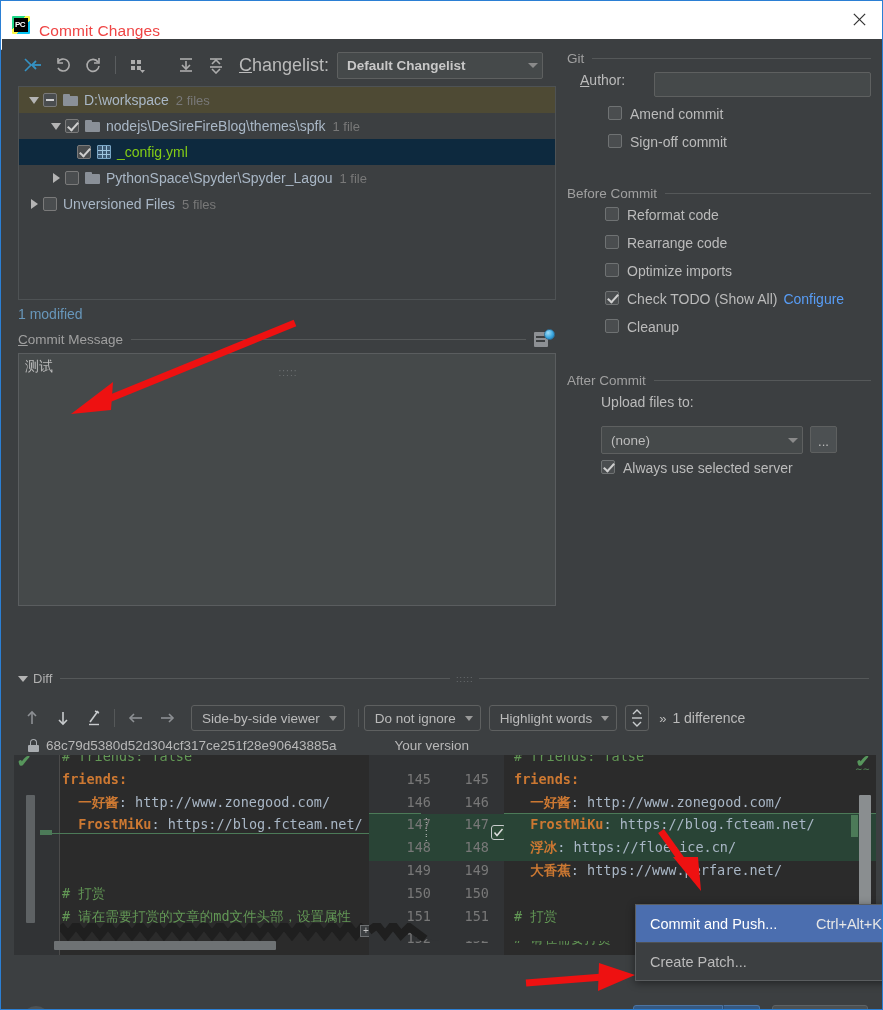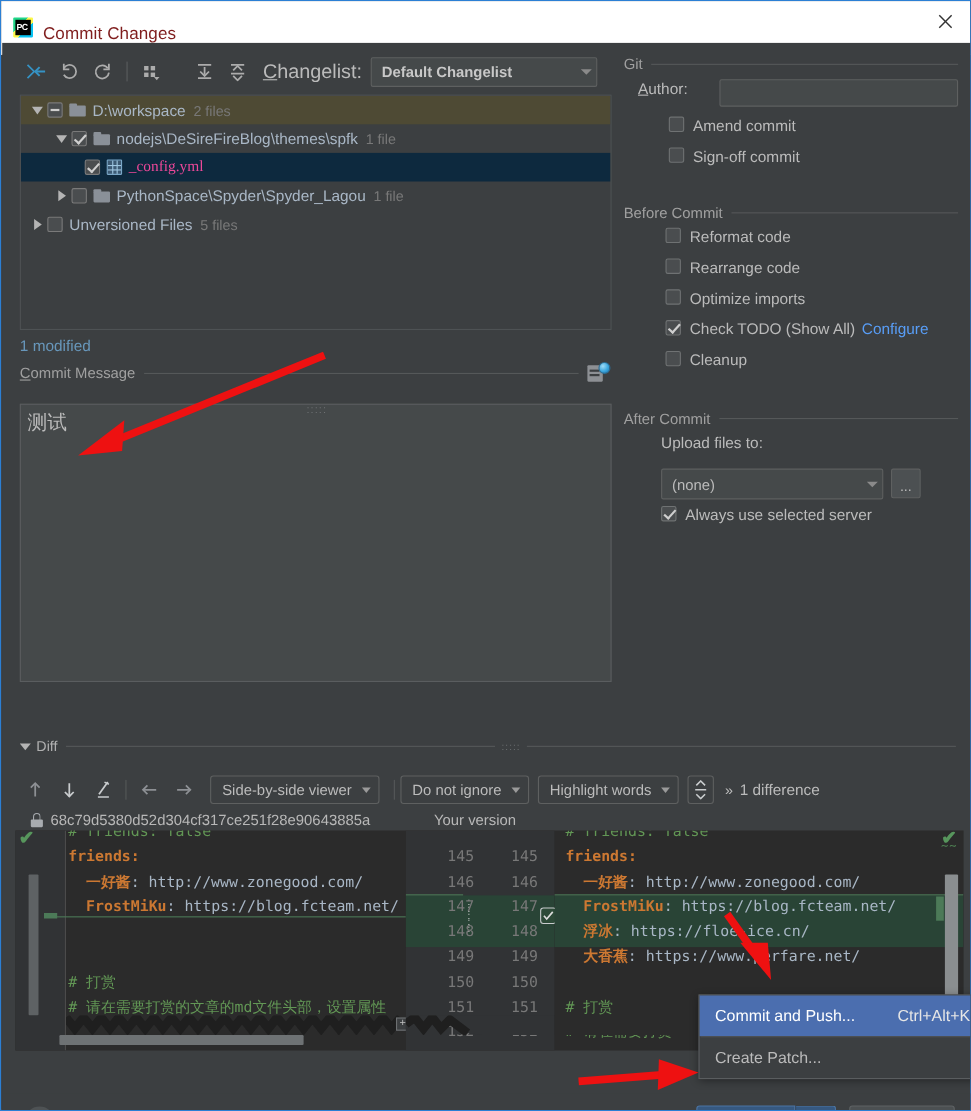--- a/index.html
+++ b/index.html
@@ -26,21 +26,21 @@
   .pc-icon {
     width: 18px; height: 18px; margin-left: 11px; margin-right: 9px;
     position: relative; flex: 0 0 auto;
   }
   .pc-icon .g1 { position:absolute; left:0; top:0; width:18px; height:18px;
     background: linear-gradient(135deg,#21d789 0%,#21d789 38%,#fcf84a 38%,#fcf84a 62%,#07c3f2 62%); border-radius:1px;}
   .pc-icon .g2 { position:absolute; left:2px; top:2px; width:14px; height:14px; background:#000; }
   .pc-icon .g3 { position:absolute; left:3px; top:4px; font-size:8px; color:#fff; font-weight:bold;
     font-family:"Liberation Sans",sans-serif; letter-spacing:-0.5px; line-height:10px;}
   .title-text {
-    font-size: 15.5px; color: #7f1d1d; font-weight: 400; letter-spacing: 0.1px; margin-top: 12px;
+    font-size: 15.5px; color: #ef4444; font-weight: 400; letter-spacing: 0.1px; margin-top: 12px;
   }
   .titlebar-close {
     position: absolute; right: 0; top: 0; width: 46px; height: 37px;
     display: flex; align-items: center; justify-content: center; cursor: pointer;
   }
   .titlebar-close svg { width: 15px; height: 15px; }
 
   
   .body-area {
     position: absolute; left: 1px; top: 38px; width: 881px; height: 971px;
@@ -97,39 +97,39 @@
     content:""; position:absolute; left:2px; top:5px; width:8px; height:2px; background:#cfcfcf;
   }
   .folder-ico { width: 15px; height: 12px; margin-right: 6px; flex:0 0 auto; position: relative; }
   .folder-ico .fb { position:absolute; left:0; bottom:0; width:15px; height:10px; background:#8a9098; border-radius:1px; }
   .folder-ico .ft { position:absolute; left:0; top:0; width:7px; height:3px; background:#8a9098; border-radius:1px 1px 0 0; }
   .yml-ico { width: 14px; height: 14px; margin-right: 6px; flex:0 0 auto;
     background: #3c5a74; border:1px solid #7aa7c7; border-radius:1px; position:relative;}
   .yml-ico::before { content:""; position:absolute; left:0; top:4px; width:12px; height:1px; background:#9fc6e0; box-shadow:0 4px 0 #9fc6e0;}
   .yml-ico::after  { content:""; position:absolute; left:4px; top:0; width:1px; height:12px; background:#9fc6e0; box-shadow:4px 0 0 #9fc6e0;}
   .tree-cnt { color: #787878; margin-left: 7px; font-size: 13px; }
-  .tree-name.sel { color: #ec4899; font-family: Liberation Serif, serif; }
+  .tree-name.sel { color: #84cc16; }
 
   .modified-line { width: 538px; color: #6897bb; font-size: 14px; padding-top: 6px; }
 
   .splitter-dots { position:absolute; left:275px; top:328px; width:22px; height:8px;
      color:#6e7173; font-size:10px; letter-spacing:1px; text-align:center; cursor: row-resize;}
 
   .section-title { display:flex; align-items:center; margin-top: 7px; }
   .section-title .lbl { font-size: 13.5px; color: #a0a0a0; padding-right: 8px; white-space: nowrap; }
   .section-title .ln { flex: 1 1 auto; height:1px; background:#555859; }
   .msg-ico { width: 22px; height: 20px; margin-left: 8px; position: relative; flex:0 0 auto; cursor:pointer;}
   .msg-ico .pg { position:absolute; left:0; top:3px; width:14px; height:15px; background:#8d9094; border-radius:1px;}
   .msg-ico .pg::after{content:"";position:absolute;left:2px;top:4px;width:9px;height:2px;background:#3c3f41;box-shadow:0 4px 0 #3c3f41;}
   .msg-ico .cl { position:absolute; right:1px; top:0px; width:11px; height:11px; border-radius:50%;
      background:radial-gradient(circle at 35% 32%, #9fdcf7 0%, #3ba7de 55%, #1a6fa8 100%); border:1px solid #2e6e95;}
 
   .msg-box {
     width: 538px; height: 253px; background: #45494a; border:1px solid #5a5d5f;
-    margin-top: 18px; color:#bbbbbb; font-size: 18px; padding: 4px 6px; cursor: text;
+    margin-top: 4px; color:#bbbbbb; font-size: 14px; padding: 4px 6px; cursor: text;
     font-family:"Liberation Sans",sans-serif;
   }
 
   
   .right-col { position: absolute; left: 565px; top: 12px; width: 304px; }
   .grp { display:flex; align-items:center; margin-bottom: 6px; }
   .grp .lbl { font-size:13.5px; color:#a0a0a0; padding-right: 8px; white-space: nowrap;}
   .grp .ln { flex:1 1 auto; height:1px; background:#555859; }
 
   .row { display:flex; align-items:flex-start; height: 28px; color:#bbbbbb; font-size:14px; }

